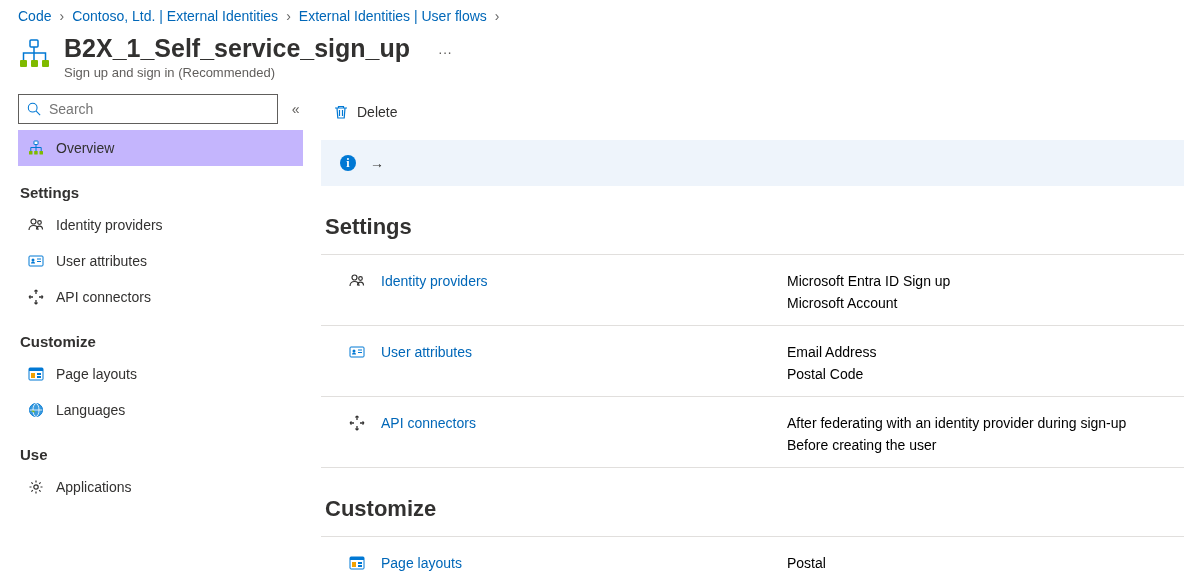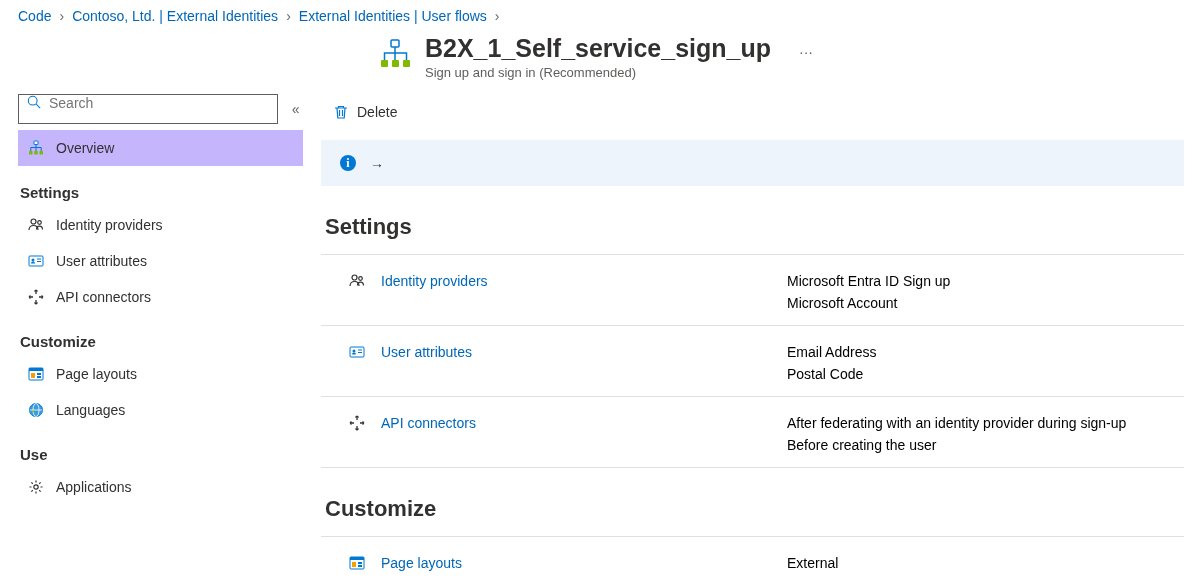--- a/index.html
+++ b/index.html
@@ -2,30 +2,30 @@
 <html><head>
 <meta charset="utf-8">
 <style>
   * { box-sizing: border-box; margin: 0; padding: 0; }
   body { font-family: "Segoe UI", Arial, sans-serif; font-size: 14px; color: #323130; background: #fff; width: 1200px; }
 
   .breadcrumb { display: flex; align-items: center; gap: 8px; padding: 8px 18px 0 18px; font-size: 14px; }
   .breadcrumb-item { color: #0067b8; cursor: pointer; }
   .breadcrumb-sep { color: #666; }
 
-  .header { display: flex; align-items: flex-start; padding: 10px 18px 14px 18px; gap: 14px; justify-content: center; }
+  .header { display: flex; align-items: flex-start; padding: 10px 18px 14px 18px; gap: 14px; }
   .header-icon { width: 32px; height: 32px; margin-top: 4px; }
   .header-title { font-size: 25px; font-weight: 600; color: #323130; }
   .header-sub { font-size: 13px; color: #605e5c; margin-top: 2px; }
   .header-more { color: #605e5c; padding: 4px 8px; margin-left: 6px; margin-top: 6px; cursor: pointer; }
 
   .body { display: flex; }
   .sidebar { width: 305px; padding: 0 0 0 18px; }
   .search-row { display: flex; align-items: center; gap: 8px; margin-bottom: 6px; }
-  .search-box { display: flex; align-items: flex-start; border: 1px solid #605e5c; height: 30px; width: 276px; padding: 0 8px; gap: 8px; }
+  .search-box { display: flex; align-items: center; border: 1px solid #605e5c; height: 30px; width: 276px; padding: 0 8px; gap: 8px; }
   .search-box input { border: none; outline: none; font-size: 14px; flex: 1; }
   .collapse-btn { color: #605e5c; cursor: pointer; width: 20px; text-align: center; font-size: 14px; }
 
   .nav { width: 285px; }
   .nav-item { display: flex; align-items: center; gap: 12px; height: 36px; padding: 0 10px; cursor: pointer; color: #323130; }
   .nav-item.selected { background: #c4b5fd; }
   .nav-section { font-size: 15px; font-weight: 600; padding: 18px 0 6px 2px; }
   .nav-icon { width: 16px; height: 16px; flex: none; display: flex; align-items: center; justify-content: center; }
 
   .main { flex: 1; padding: 0 16px 16px 16px; }
@@ -258,18 +258,18 @@
               <rect x="1" y="2" width="14" height="12" rx="1" fill="#fff" stroke="#0078d4"></rect>
               <rect x="1" y="2" width="14" height="3" fill="#0078d4"></rect>
               <rect x="3" y="7" width="4" height="5" fill="#f2a100"></rect>
               <rect x="9" y="7" width="4" height="2" fill="#0078d4"></rect>
               <rect x="9" y="10" width="4" height="2" fill="#0078d4"></rect>
             </svg>
         </span>
         <span class="setting-link">Page layouts</span>
       </div>
       <div class="setting-right">
-        <span>External</span>
+        <span>Postal</span>
       </div>
     </div>
 
   </div>
 </div>
 
 </body></html>

